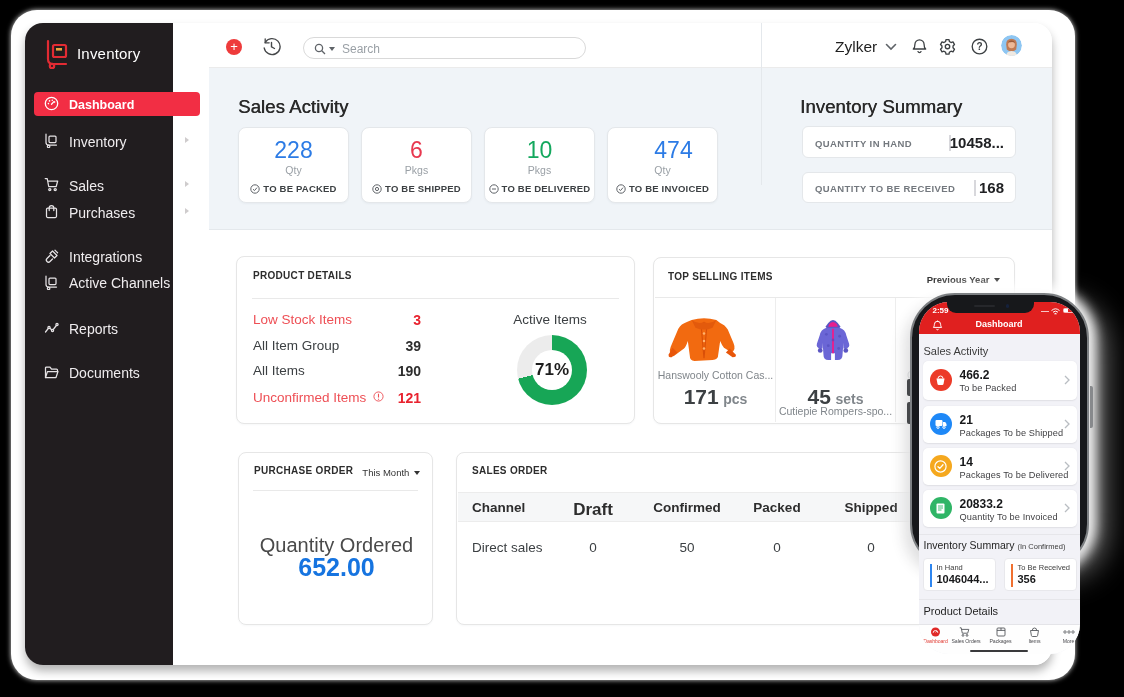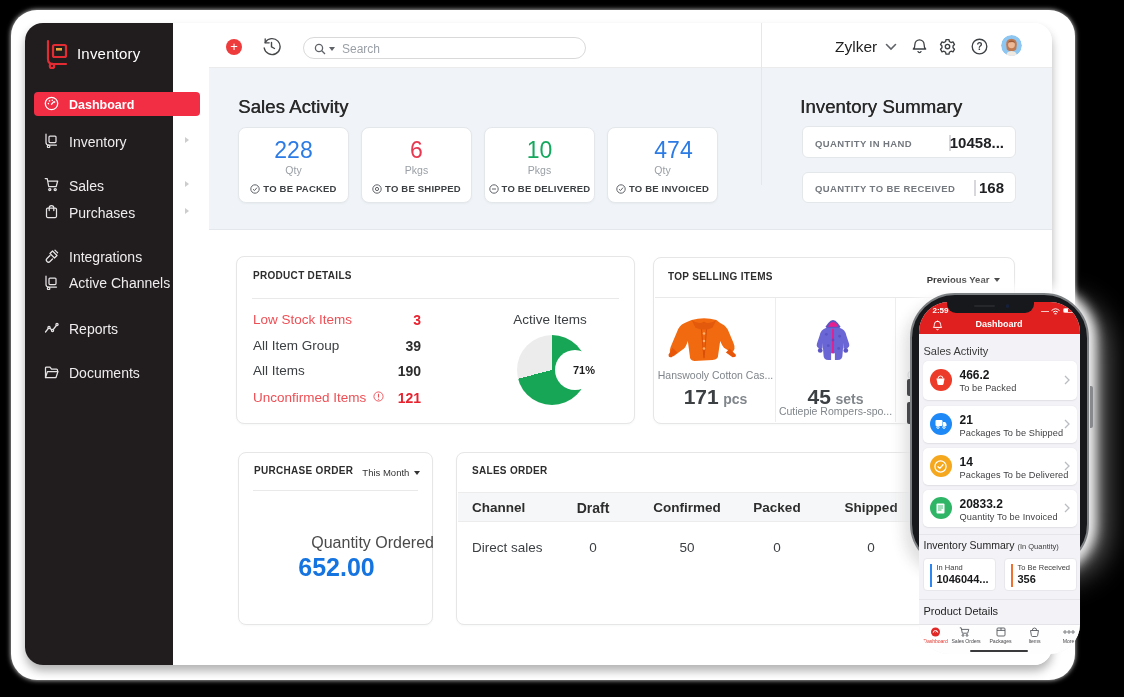--- a/index.html
+++ b/index.html
@@ -255,21 +255,21 @@
       <div class="abs" style="left:16px;top:106px;font-size:13.5px;color:#3c4043;">All Items</div>
       <div class="abs" style="left:120px;top:106px;width:64px;text-align:right;font-size:14px;font-weight:700;color:#2d2d2d;">190</div>
       <div class="abs" style="left:16px;top:133px;font-size:13.5px;color:#ee4f55;">Unconfirmed Items</div>
       <svg class="abs" style="left:136px;top:134px" width="11" height="11" viewBox="0 0 12 12">
           <circle cx="6" cy="6" r="5" fill="none" stroke="#ee4f55" stroke-width="1"></circle>
           <path d="M6 3 V7 M6 8.5 V9.5" stroke="#ee4f55" stroke-width="1.2"></path>
         </svg>
       <div class="abs" style="left:120px;top:133px;width:64px;text-align:right;font-size:14px;font-weight:700;color:#e8232f;">121</div>
       <div class="abs" style="left:258px;top:55px;width:110px;text-align:center;font-size:13.5px;color:#3c4043;">Active Items</div>
       <div class="abs" style="left:280px;top:78px;width:70px;height:70px;border-radius:50%;background:conic-gradient(#17a656 0 71%, #ececec 71% 100%);"></div>
-      <div class="abs" style="left:295px;top:93px;width:40px;height:40px;border-radius:50%;background:#fff;line-height:40px;text-align:right;font-size:11px;font-weight:700;color:#1d1d1d;margin-left:23px;">71%</div>
+      <div class="abs" style="left:295px;top:93px;width:40px;height:40px;border-radius:50%;background:#fff;line-height:40px;text-align:center;font-size:17px;font-weight:700;color:#1d1d1d;">71%</div>
     </div>
     <div class="abs card" style="left:628px;top:234px;width:362px;height:167px;">
       <div class="abs ctitle" style="left:14px;top:13px;">TOP SELLING ITEMS</div>
       <div class="abs" style="right:14px;top:16px;font-size:9.5px;font-weight:700;color:#333;">Previous Year
         <span style="display:inline-block;width:0;height:0;border-top:4px solid #333;border-left:3.5px solid transparent;border-right:3.5px solid transparent;vertical-align:1px;margin-left:2px;"></span></div>
       <div class="abs" style="left:1px;right:1px;top:39px;height:1px;background:#e9e9e9;"></div>
       <div class="abs" style="left:121px;top:40px;width:1px;bottom:1px;background:#ededed;"></div>
       <div class="abs" style="left:241px;top:40px;width:1px;bottom:1px;background:#ededed;"></div>
       <svg class="abs" style="left:11px;top:58px" width="78" height="50" viewBox="0 0 82 52">
         <g fill="#f26a10">
@@ -302,28 +302,28 @@
       <div class="abs" style="left:2px;top:127px;width:119px;text-align:center;color:#3c4043;"><span style="font-size:21px;font-weight:700;">171</span> <span style="font-size:14px;color:#80868b;font-weight:700;">pcs</span></div>
       <div class="abs" style="left:122px;top:111px;width:119px;text-align:center;font-size:10.5px;color:#80868b;margin-top:36px;">Cutiepie Rompers-spo...</div>
       <div class="abs" style="left:122px;top:127px;width:119px;text-align:center;color:#3c4043;"><span style="font-size:21px;font-weight:700;">45</span> <span style="font-size:14px;color:#80868b;font-weight:700;">sets</span></div>
       <div class="abs" style="left:253px;top:111px;font-size:10.5px;color:#80868b;">Cand...</div>
     </div>
     <div class="abs card" style="left:213px;top:429px;width:195px;height:173px;">
       <div class="abs ctitle" style="left:15px;top:12px;">PURCHASE ORDER</div>
       <div class="abs" style="right:12px;top:14px;font-size:9.5px;font-weight:400;color:#333;">This Month
         <span style="display:inline-block;width:0;height:0;border-top:4px solid #333;border-left:3.5px solid transparent;border-right:3.5px solid transparent;vertical-align:1px;margin-left:2px;"></span></div>
       <div class="abs" style="left:14px;right:14px;top:37px;height:1px;background:#e9e9e9;"></div>
-      <div class="abs" style="left:0;top:81px;width:195px;text-align:right;font-size:16px;color:#4a4a4a;">Quantity Ordered</div>
+      <div class="abs" style="left:0;top:81px;width:195px;text-align:center;font-size:20px;color:#4a4a4a;">Quantity Ordered</div>
       <div class="abs" style="left:0;top:100px;width:195px;text-align:center;font-size:25px;font-weight:700;color:#1674e0;">652.00</div>
     </div>
     <div class="abs card" style="left:431px;top:429px;width:559px;height:173px;">
       <div class="abs ctitle" style="left:15px;top:12px;">SALES ORDER</div>
       <div class="abs" style="left:1px;right:1px;top:39px;height:30px;background:#f6f7f8;border-top:1px solid #ececec;border-bottom:1px solid #ececec;"></div>
       <div class="abs" style="left:15px;top:47px;font-size:13.5px;font-weight:700;color:#2d2d2d;">Channel</div>
-      <div class="abs" style="left:96px;top:47px;width:80px;text-align:center;font-size:14px;font-weight:700;color:#2d2d2d;">Draft</div>
+      <div class="abs" style="left:96px;top:47px;width:80px;text-align:center;font-size:17px;font-weight:700;color:#2d2d2d;">Draft</div>
       <div class="abs" style="left:190px;top:47px;width:80px;text-align:center;font-size:13.5px;font-weight:700;color:#2d2d2d;">Confirmed</div>
       <div class="abs" style="left:280px;top:47px;width:80px;text-align:center;font-size:13.5px;font-weight:700;color:#2d2d2d;">Packed</div>
       <div class="abs" style="left:374px;top:47px;width:80px;text-align:center;font-size:13.5px;font-weight:700;color:#2d2d2d;">Shipped</div>
       <div class="abs" style="left:15px;top:87px;font-size:13.5px;color:#3c4043;">Direct sales</div>
       <div class="abs" style="left:96px;top:87px;width:80px;text-align:center;font-size:13.5px;color:#3c4043;">0</div>
       <div class="abs" style="left:190px;top:87px;width:80px;text-align:center;font-size:13.5px;color:#3c4043;">50</div>
       <div class="abs" style="left:280px;top:87px;width:80px;text-align:center;font-size:13.5px;color:#3c4043;">0</div>
       <div class="abs" style="left:374px;top:87px;width:80px;text-align:center;font-size:13.5px;color:#3c4043;">0</div>
     </div>
   </div>
@@ -396,21 +396,21 @@
           </svg>
         </div>
       <div class="abs pnum">20833.2</div>
         <div class="abs plbl">Quantity To be Invoiced</div>
       <svg class="abs pch" width="6" height="10" viewBox="0 0 6 10">
           <path d="M1 1 L5 5 L1 9" fill="none" stroke="#b9bdc2" stroke-width="1.3"></path>
         </svg>
     </div>
 
     <div class="abs" style="left:0;top:232px;width:161px;height:1px;background:#e6e6ea;"></div>
-    <div class="abs" style="left:5px;top:237px;font-size:10.5px;color:#1f1f1f;">Inventory Summary <span style="font-size:7.5px;color:#3c3c3c;">(In Quantity)</span></div>
+    <div class="abs" style="left:5px;top:237px;font-size:10.5px;color:#1f1f1f;">Inventory Summary <span style="font-size:7.5px;color:#3c3c3c;">(In Confirmed)</span></div>
     <div class="abs" style="left:4px;top:256px;width:73px;height:33px;background:#fff;border-radius:4px;border:1px solid #e8e8ec;">
       <div class="abs" style="left:6px;top:5px;width:2.5px;height:23px;background:#2e86f0;"></div>
       <div class="abs" style="left:13px;top:4px;font-size:7.5px;color:#3c3c3c;">In Hand</div>
       <div class="abs" style="left:13px;top:14px;font-size:11px;font-weight:700;color:#17181a;">1046044...</div>
     </div>
     <div class="abs" style="left:85px;top:256px;width:73px;height:33px;background:#fff;border-radius:4px;border:1px solid #e8e8ec;">
       <div class="abs" style="left:6px;top:5px;width:2.5px;height:23px;background:#f07030;"></div>
       <div class="abs" style="left:13px;top:4px;font-size:7.5px;color:#3c3c3c;">To Be Received</div>
       <div class="abs" style="left:13px;top:14px;font-size:11px;font-weight:700;color:#17181a;">356</div>
     </div>

